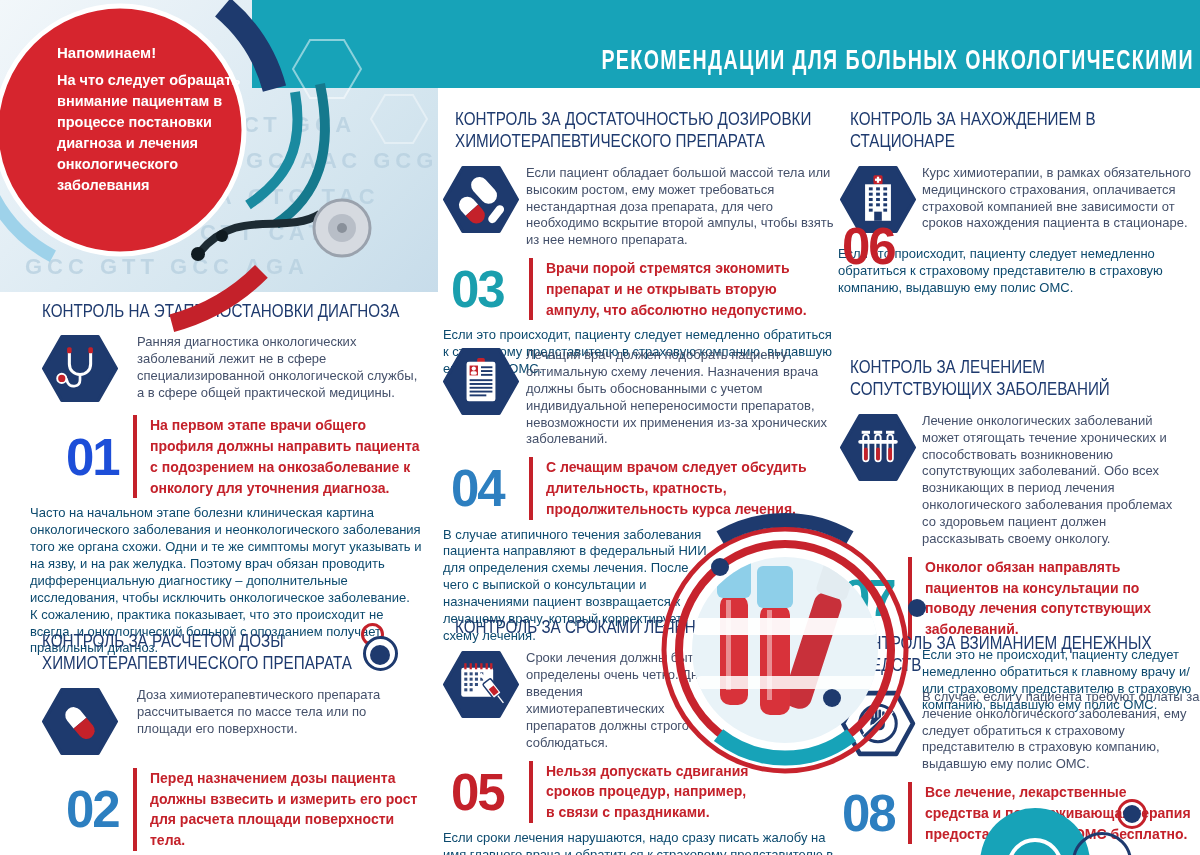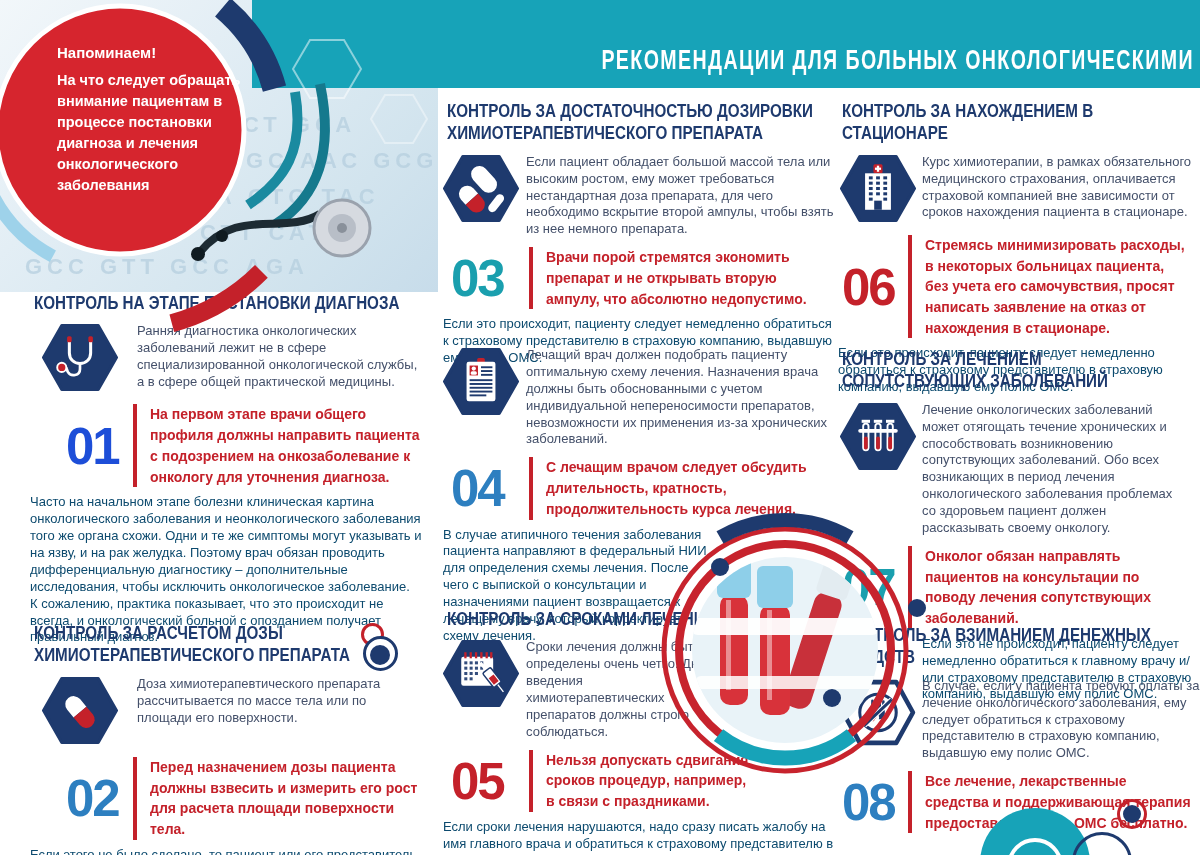--- a/index.html
+++ b/index.html
@@ -15,21 +15,21 @@
   #title{position:absolute;left:430px;top:40px;width:758px;height:40px;line-height:40px;
          text-align:center;white-space:nowrap;color:#fff;font-weight:bold;font-size:28px;}
   #title .squeeze{display:inline-block;transform:scaleX(.70);transform-origin:50% 50%;letter-spacing:2px;}
   
   #badge-text{position:absolute;left:57px;top:44px;width:200px;color:#fff;z-index:6;}
   #badge-text h3{margin:0 0 9px 0;font-size:15px;font-weight:bold;}
   #badge-text p{margin:0;font-size:14.5px;font-weight:bold;line-height:1.45;}
   .decor-svg{position:absolute;pointer-events:none;}
   
   .sec{position:absolute;}
-  .sec h2{margin:4px;color:#1e3a6e;font-size:19px;line-height:1.18;font-weight:bold;}
+  .sec h2{margin:12px;color:#1e3a6e;font-size:19px;line-height:1.18;font-weight:normal;}
   .sec h2 .cond{display:block;width:125%;transform:scaleX(.8);transform-origin:0 0;}
   .row{position:relative;margin-top:9px;min-height:72px;}
   .hex{position:absolute;top:1px;}
   .c1 .hex{left:12px;} .c2 .hex{left:0;} .c3 .hex{left:2px;}
   .intro{margin:0;font-size:13px;line-height:1.3;color:#44506a;}
   .c1 .intro{margin-left:107px;width:282px;}
   .c2 .intro{margin-left:83px;width:312px;}
   .c3 .intro{margin-left:84px;width:280px;}
   .s5 .intro{width:196px;}
   .s7 .intro{width:252px;}
@@ -276,21 +276,20 @@
             <rect x="38" y="56" width="5" height="4"></rect>
               <rect x="57" y="56" width="5" height="4"></rect>
             <rect x="45" y="60" width="10" height="12"></rect>
           </g>
         </svg>
       </div>
       <p class="intro">Курс химиотерапии, в рамках обязательного медицинского страхования, оплачивается страховой компанией вне зависимости от сроков нахождения пациента в стационаре.</p>
     </div>
     <div class="numrow">
       <span class="num" style="color: rgb(196, 33, 42);">06</span>
-      <p class="hl">Стремясь минимизировать расходы, в некоторых больницах пациента, без учета его самочувствия, просят написать заявление на отказ от нахождения в стационаре.</p>
     </div>
     <p class="outro">Если это происходит, пациенту следует немедленно обратиться к страховому представителю в страховую компанию, выдавшую ему полис ОМС.</p>
   </section>
 
   <section class="sec c3 s7" style="left:838px;top:344px;width:352px">
     <h2>
         <span class="cond">КОНТРОЛЬ ЗА ЛЕЧЕНИЕМ СОПУТСТВУЮЩИХ ЗАБОЛЕВАНИЙ</span>
       </h2>
     <div class="row">
       <div class="hex">

